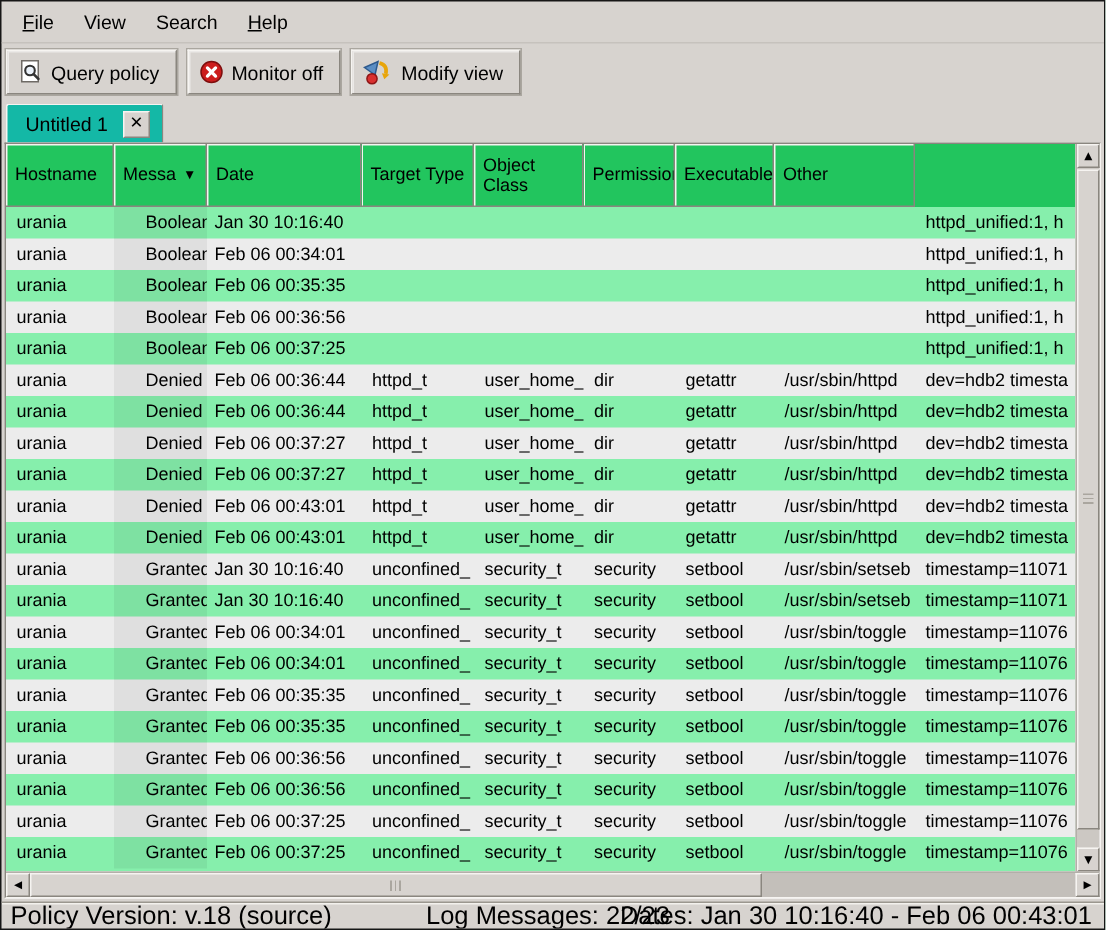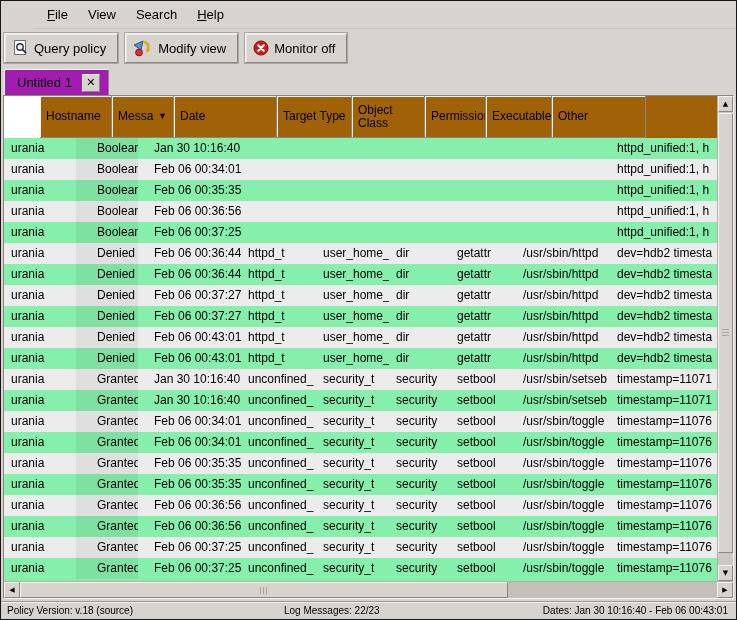--- a/index.html
+++ b/index.html
@@ -8,80 +8,80 @@
     width:737px;height:620px;
     border:1px solid #161616;
     background:#d7d3cf;
     font-family:"Liberation Sans","DejaVu Sans",sans-serif;
     font-size:13px;color:#000;
     display:flex;flex-direction:column;
     position:relative;overflow:hidden;
   }
   
   .menubar{flex:0 0 28px;display:flex;align-items:center;gap:6px;padding-left:7px;
-           border-bottom:1px solid #c6c2bd;margin-left:32px;}
+           border-bottom:1px solid #c6c2bd;}
   .menu-item{padding:0 7px;height:24px;line-height:24px;cursor:default;}
   .mn{text-decoration:underline;}
   
   .toolbar{flex:0 0 38px;display:flex;align-items:center;gap:7px;padding:4px 17px 4px 3px;}
   .tbtn{height:30px;display:inline-flex;align-items:center;gap:5px;padding:0 11px 0 7px;
         background:#d7d3cf;color:#000;font-family:inherit;font-size:13px;
         border:1px solid;border-color:#f6f4f1 #8a867f #8a867f #f6f4f1;
         box-shadow:0 0 0 1px #aaa69f, inset 1px 1px 0 rgba(255,255,255,0.5);}
   .tbtn .icon{display:inline-flex;}
   
   .tabstrip{flex:0 0 28px;display:flex;align-items:flex-end;padding-left:3px;}
   .tab{height:26px;display:flex;align-items:center;gap:10px;padding:0 8px 0 12px;
-       background:#a21caf;border:1px solid #8a867f;border-bottom:none;
+       background:#14b8a6;border:1px solid #8a867f;border-bottom:none;
        border-top-color:#f6f4f1;border-left-color:#f6f4f1;
        border-top-left-radius:2px;border-top-right-radius:2px;}
   .tab-close{width:18px;height:18px;padding:0;background:#d7d3cf;
        border:1px solid;border-color:#f6f4f1 #8a867f #8a867f #f6f4f1;
        font-family:inherit;font-size:11px;font-weight:bold;line-height:15px;text-align:center;color:#000;}
   
   .page{flex:1;min-height:0;padding:0 2px 2px 2px;}
   .table-frame{height:100%;background:#fff;
        border:1px solid;border-color:#8a867f #f6f4f1 #f6f4f1 #8a867f;
        display:grid;grid-template-columns:1fr 16px;grid-template-rows:1fr 17px;
        grid-template-areas:"content vbar" "hbar hbar";}
   .content{grid-area:content;display:flex;flex-direction:column;min-width:0;overflow:hidden;}
   .cols{display:grid;grid-template-columns:72px 62px 103px 75px 73px 61px 66px 94px 1fr;}
-  .thead{flex:0 0 42px;background:#a16207;margin-left:36px;}
+  .thead{flex:0 0 42px;background:#22c55e;}
   .hcell{border-right:1px solid #8a867f;border-bottom:1px solid #8a867f;
          box-shadow:inset 1px 1px 0 #f6f4f1;
          display:flex;align-items:center;padding:0 3px 0 6px;
          font-size:12px;line-height:13px;overflow:hidden;cursor:default;}
   .sort-arrow{margin-left:auto;font-size:9px;padding-right:3px;}
   .tbody{flex:1;background:#86efac;overflow:hidden;}
   .trow{height:21px;}
   .trow.alt{background:#ececec;}
   .tcell{font-size:12px;line-height:21px;padding-left:7px;white-space:nowrap;overflow:hidden;}
   .tcell.c1{background:rgba(0,0,0,0.055);padding-left:21px;}
-  .tcell.c2{padding-left:16px;}
+  .tcell.c2{padding-left:5px;}
   
   .vbar{grid-area:vbar;background:#ccc8c3;display:flex;flex-direction:column;border-left:1px solid #b3afa9;}
   .hbar{grid-area:hbar;background:#c3bfba;display:flex;border-top:1px solid #b3afa9;}
   .stepper{background:#d7d3cf;border:1px solid;border-color:#f6f4f1 #8a867f #8a867f #f6f4f1;
        display:flex;align-items:center;justify-content:center;font-size:7px;color:#000;
        padding:0;font-family:"DejaVu Sans",sans-serif;}
   .vbar .stepper{flex:0 0 16px;width:100%;}
   .hbar .stepper{flex:0 0 16px;height:100%;}
   .vtrack{flex:1;position:relative;}
   .htrack{flex:1;position:relative;}
   .vthumb{position:absolute;left:0;right:0;top:1px;height:calc(100% - 13px);
        background:#d7d3cf;border:1px solid;border-color:#f6f4f1 #8a867f #8a867f #f6f4f1;
        display:flex;align-items:center;justify-content:center;}
   .hthumb{position:absolute;top:0;bottom:0;left:0;width:488px;
        background:#d7d3cf;border:1px solid;border-color:#f6f4f1 #8a867f #8a867f #f6f4f1;
        display:flex;align-items:center;justify-content:center;}
   .grip-v{width:7px;height:8px;background:repeating-linear-gradient(to bottom,#aaa69f 0 1px,transparent 1px 3px);}
   .grip-h{width:8px;height:7px;background:repeating-linear-gradient(to right,#aaa69f 0 1px,transparent 1px 3px);}
   
   .statusbar{flex:0 0 18px;position:relative;border-top:1px solid #9b978f;
-       box-shadow:inset 0 1px 0 #f3f1ed;font-size:10px;line-height:17px;}
+       box-shadow:inset 0 1px 0 #f3f1ed;font-size:17px;line-height:17px;}
   .sb{position:absolute;top:0;white-space:nowrap;}
   .sb-left{left:6px;}
   .sb-mid{left:283px;}
   .sb-right{right:8px;}
 </style>
 </head>
 <body>
 
 <div class="window">
 
@@ -98,38 +98,38 @@
         <svg width="17" height="17" viewBox="0 0 17 17">
           <rect x="2.5" y="0.5" width="11" height="14" fill="#ffffff" stroke="#6f6b66"></rect>
           <circle cx="8" cy="7" r="3.2" fill="#dce8f5" fill-opacity="0.6" stroke="#333" stroke-width="1.4"></circle>
           <line x1="10.4" y1="9.4" x2="13.6" y2="12.6" stroke="#333" stroke-width="1.8" stroke-linecap="round"></line>
         </svg>
       </span>
       <span>Query policy</span>
     </button>
     <button class="tbtn">
       <span class="icon">
+        <svg width="16" height="16" viewBox="0 0 16 16">
+          <circle cx="8" cy="8" r="7" stroke="#7e0e0e" fill="#cc1d1d"></circle>
+          <path d="M5.3 5.3 L10.7 10.7 M10.7 5.3 L5.3 10.7" stroke="#fff" stroke-width="2.2" stroke-linecap="round"></path>
+        </svg>
+      </span>
+      <span>Monitor off</span>
+    </button>
+    <button class="tbtn">
+      <span class="icon">
         <svg width="20" height="17" viewBox="0 0 20 17">
           <polygon points="1,5 10,1 8,10" stroke="#2d5a8e" stroke-width="1" fill="#5b8ec4"></polygon>
           <path d="M11,2 q5.5,1.5 4.2,7.2" fill="none" stroke-width="2.4" stroke="#e8a50a"></path>
           <polygon points="12.6,8.8 17.6,9.6 14.2,12.8" fill="#e8a50a"></polygon>
           <circle cx="6" cy="12.5" r="3.4" stroke="#8e1515" fill="#d93030"></circle>
         </svg>
       </span>
       <span>Modify view</span>
     </button>
-    <button class="tbtn">
-      <span class="icon">
-        <svg width="16" height="16" viewBox="0 0 16 16">
-          <circle cx="8" cy="8" r="7" stroke="#7e0e0e" fill="#cc1d1d"></circle>
-          <path d="M5.3 5.3 L10.7 10.7 M10.7 5.3 L5.3 10.7" stroke="#fff" stroke-width="2.2" stroke-linecap="round"></path>
-        </svg>
-      </span>
-      <span>Monitor off</span>
-    </button>
   </div>
 
   <div class="tabstrip">
     <div class="tab">
       <span>Untitled 1</span>
       <button class="tab-close">✕</button>
     </div>
   </div>
 
   <div class="page">

